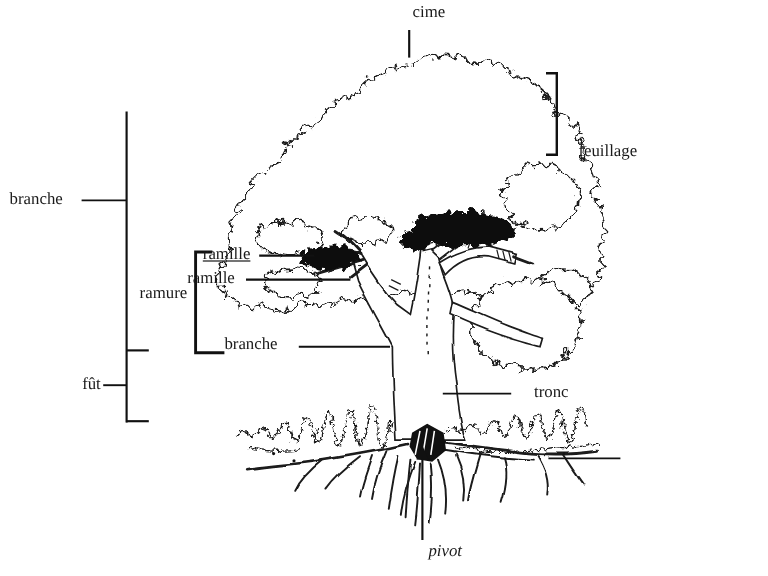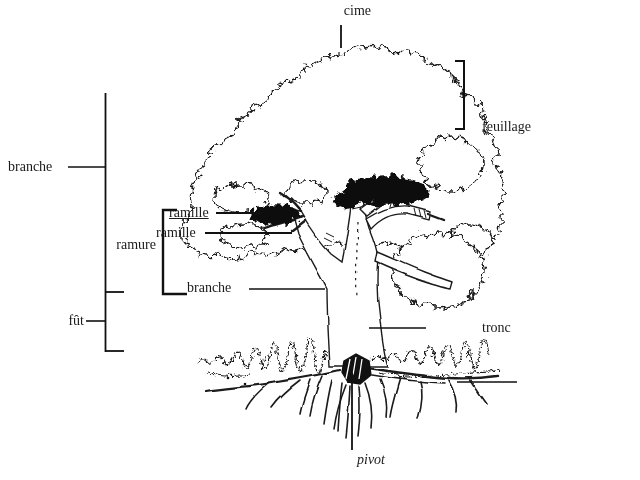--- a/index.html
+++ b/index.html
@@ -154,16 +154,16 @@
   </svg>
 
   <div class="lbl center" style="left:311px; top:3px;   width:60px;">cime</div>
   <div class="lbl" style="left:482px; top:84px;margin-top:35px;">feuillage</div>
   <div class="lbl" style="left:8px;   top:159px;">branche</div>
   <div class="lbl right" style="left:106px; top:237px; width:50px;font-family:Liberation Serif, serif;">ramure</div>
   <div class="lbl" style="left:169px; top:205px;text-decoration:underline;">ramille</div>
   <div class="lbl" style="left:156px; top:225px;">ramille</div>
   <div class="lbl" style="left:187px; top:280px;">branche</div>
   <div class="lbl right" style="left:50px;  top:313px; width:34px;">fût</div>
-  <div class="lbl" style="left:445px; top:320px;margin-left:37px;">tronc</div>
+  <div class="lbl" style="left:445px; top:320px;">tronc</div>
   <div class="lbl center" style="left:325px; top:452px; width:60px;font-style:italic;">pivot</div>
 
 </div>
 
 </body></html>

